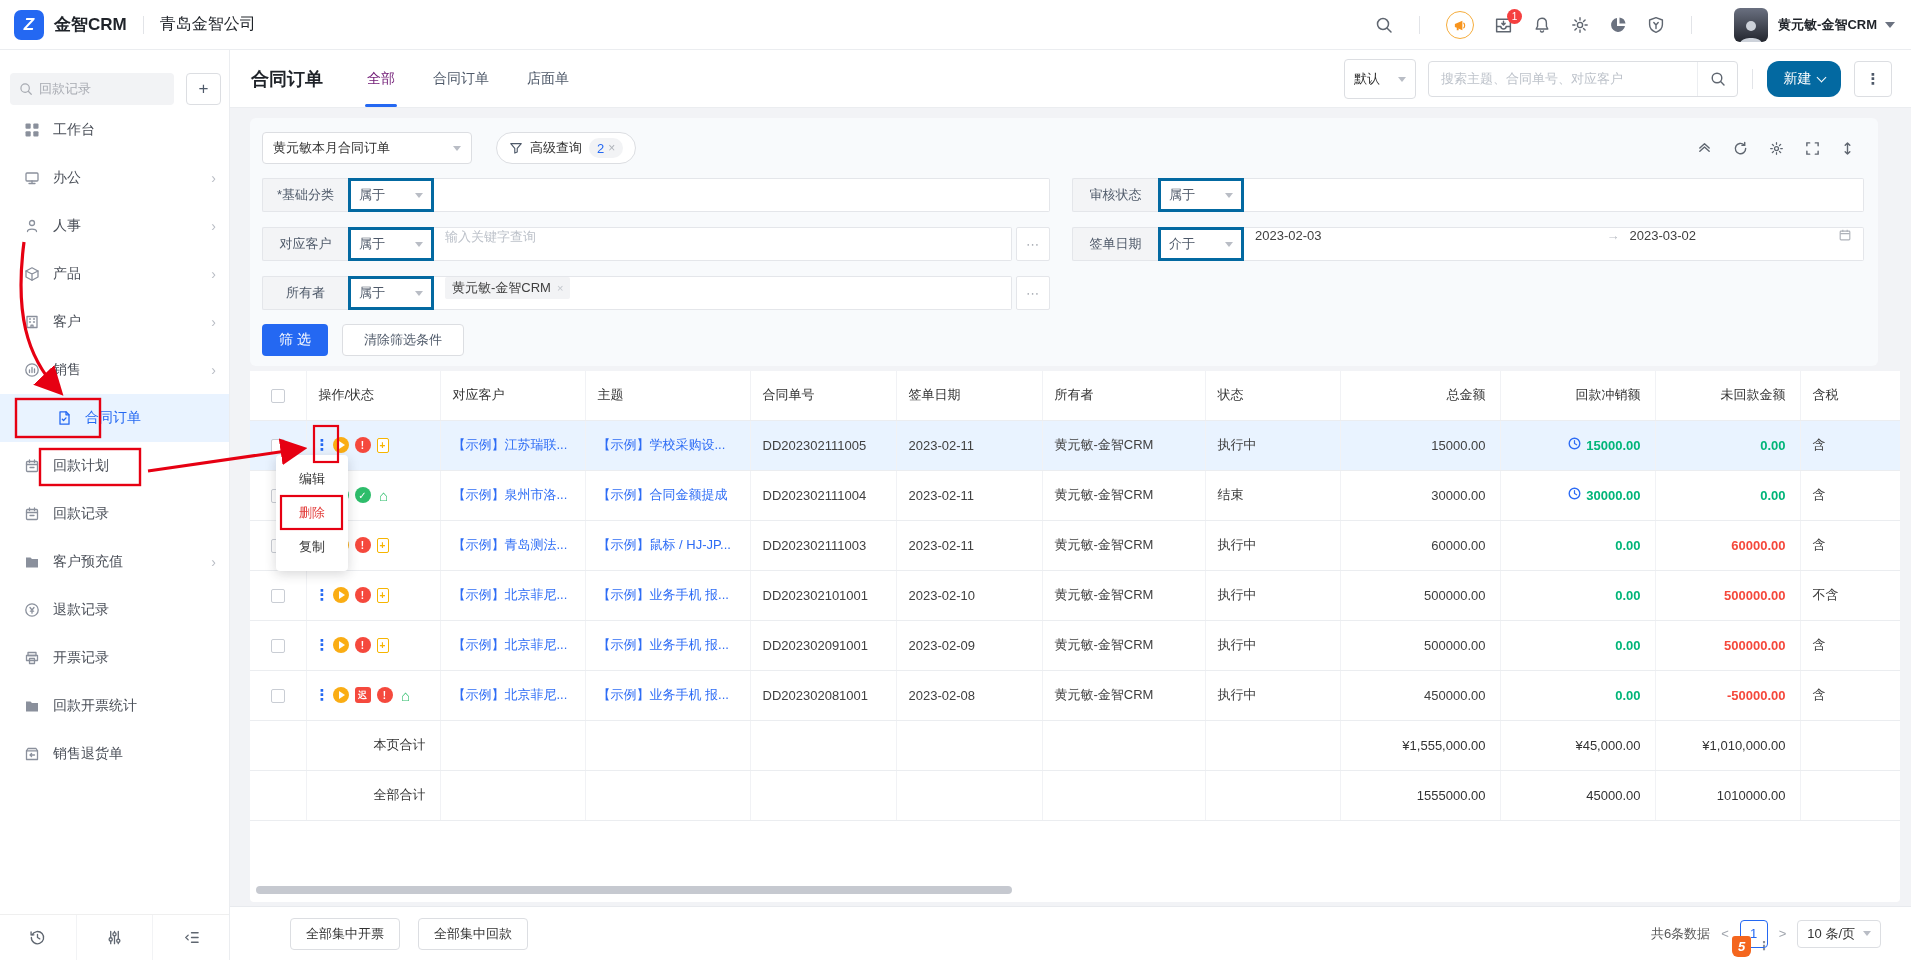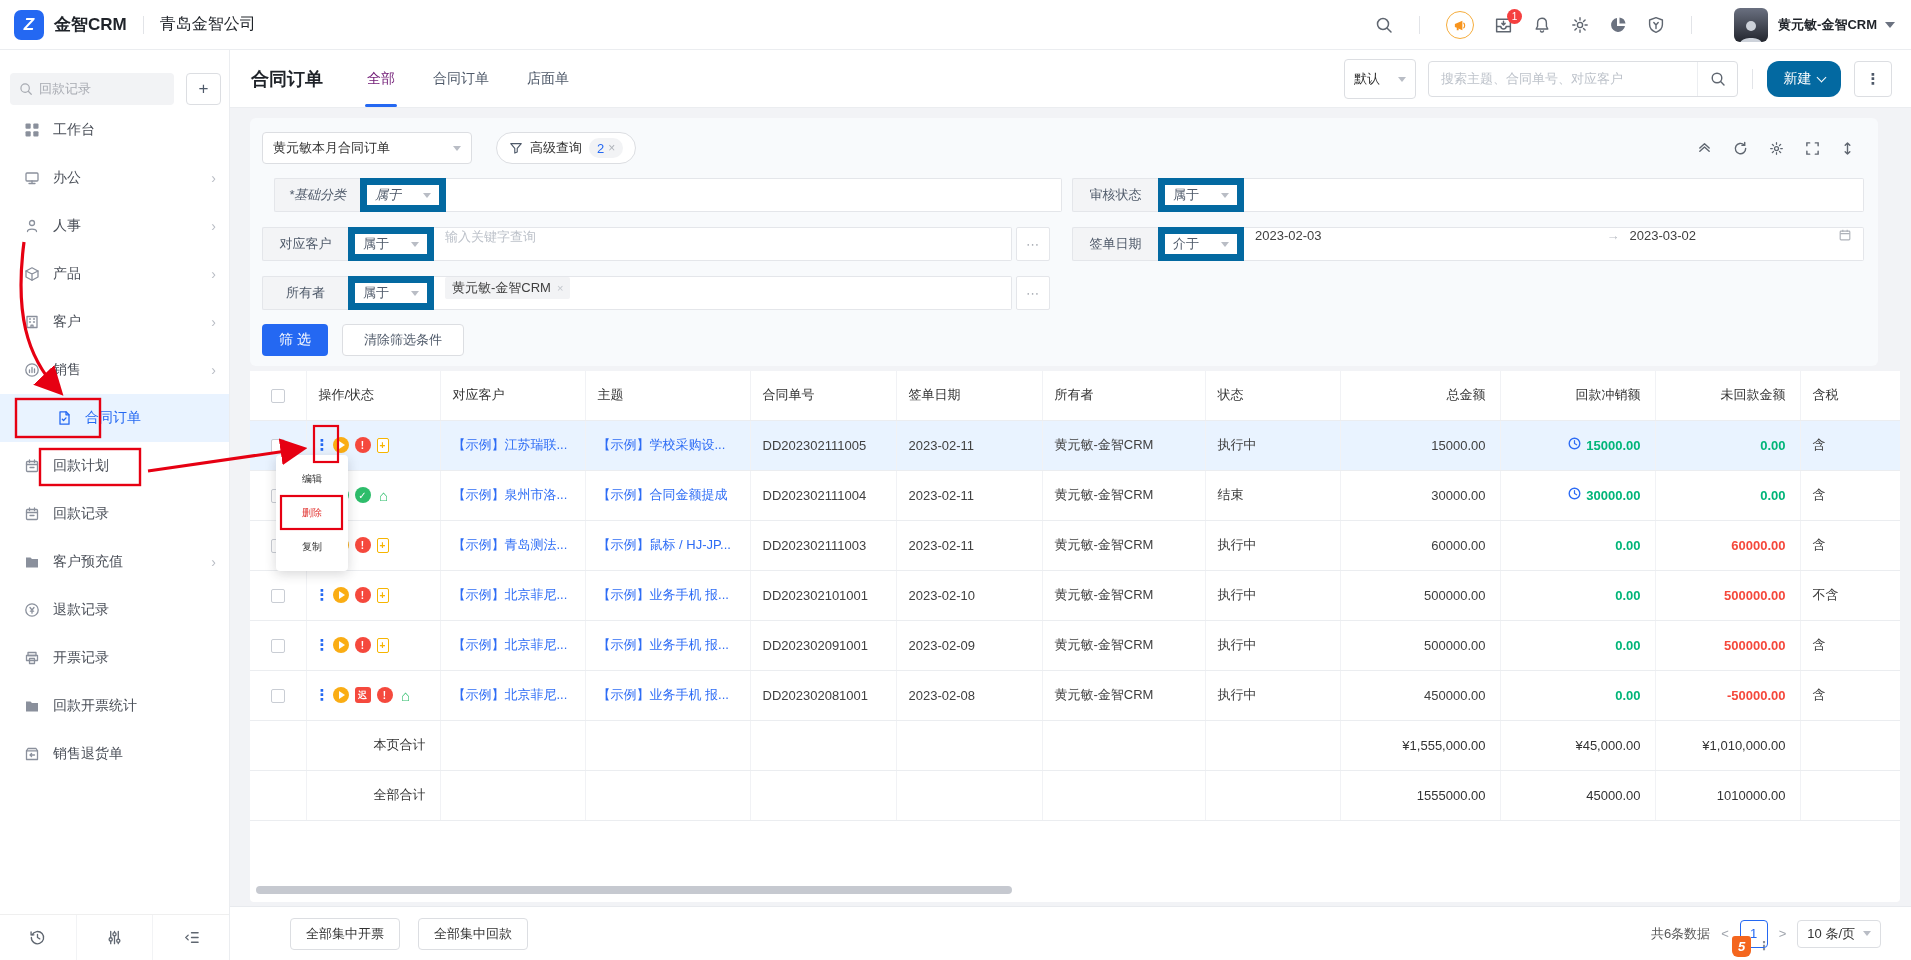--- a/index.html
+++ b/index.html
@@ -60,21 +60,21 @@
 .filter-panel{position:absolute;top:68px;left:20px;width:1628px;height:248px;background:#f8fafc;border-radius:6px}
 .saved-row{position:absolute;top:14px;left:12px;right:24px;height:32px;display:flex;align-items:center}
 .saved-select{width:210px;height:32px;border:1px solid #dcdee2;border-radius:4px;background:#fff;display:flex;align-items:center;justify-content:space-between;padding:0 10px;color:#333}
 .adv-btn{margin-left:24px;height:32px;border:1px solid #dcdee2;border-radius:16px;background:#fff;display:flex;align-items:center;padding:0 12px;color:#333;gap:7px}
 .adv-chip{background:#f2f3f5;border-radius:10px;height:20px;display:flex;align-items:center;padding:0 8px;gap:4px}
 .adv-count{color:#2468f2}
 .adv-x{color:#aeb2b9;font-size:12px}
 .panel-icons{margin-left:auto;display:flex;align-items:center;gap:21px;color:#5f6670}
 .f-row{position:absolute;display:flex;align-items:stretch;height:34px}
 .f-label{width:86px;background:#f3f4f6;border:1px solid #e4e6ea;border-right:none;display:flex;align-items:center;justify-content:center;color:#4e5969;border-radius:2px 0 0 2px}
-.f-op{width:86px;background:#fff;border:7px solid #0369a1;display:flex;align-items:center;justify-content:space-between;padding:0 8px;color:#4e5969}
+.f-op{width:86px;background:#fff;border:3px solid #0369a1;display:flex;align-items:center;justify-content:space-between;padding:0 8px;color:#4e5969}
 .f-input{background:#fff;border:1px solid #e4e6ea;border-left:none;display:flex;align-items:flex-start;padding:0 11px;color:#404040;border-radius:0 2px 2px 0}
 .f-input .phold{color:#bdc2ca}
 .f-more{width:34px;margin-left:4px;border:1px solid #e4e6ea;background:#fff;border-radius:2px;display:flex;align-items:center;justify-content:center;color:#aeb2b9;letter-spacing:1px}
 .f-tag{background:#f2f3f5;border-radius:2px;height:22px;display:flex;align-items:center;padding:0 7px;gap:6px}
 .f-tag .tx{color:#c2c6cc;font-size:11px}
 .d-arrow{color:#b9bdc5;margin:0 10px}
 .cal-ic{margin-left:auto;color:#aeb2b9;display:flex}
 .btn-filter{position:absolute;left:12px;top:206px;width:66px;height:32px;background:#2468f2;border-radius:4px;color:#fff;font-size:14px;display:flex;align-items:center;justify-content:center}
 .btn-clear{position:absolute;left:92px;top:206px;width:122px;height:32px;background:#fff;border:1px solid #dcdee2;border-radius:4px;color:#4e5969;display:flex;align-items:center;justify-content:center}
 
@@ -111,21 +111,21 @@
 .bottom-bar{position:absolute;left:0;right:0;top:856px;height:54px;background:#fff;border-top:1px solid #e8eaee;display:flex;align-items:center}
 .bb-btn{height:32px;border:1px solid #dcdee2;border-radius:4px;background:#fff;color:#333;display:flex;align-items:center;justify-content:center;padding:0 15px;margin-right:18px}
 .bb-right{margin-left:auto;margin-right:30px;display:flex;align-items:center;gap:11px}
 .bb-total{color:#595959}
 .pg-arrow{color:#a0a5ad;font-size:13px}
 .pg-num{width:28px;height:28px;border:1px solid #2468f2;border-radius:4px;color:#2468f2;display:flex;align-items:center;justify-content:center;background:#fff}
 .pg-size{height:28px;border:1px solid #dcdee2;border-radius:4px;background:#fff;display:flex;align-items:center;gap:8px;padding:0 9px;color:#333}
 
 
 .ctx-menu{position:absolute;left:276px;top:455px;width:72px;background:#fff;border-radius:4px;box-shadow:0 3px 12px rgba(31,35,41,.18);z-index:40;padding:7px 0}
-.ctx-item{height:34px;display:flex;align-items:center;justify-content:center;color:#333;font-size:10px}
+.ctx-item{height:34px;display:flex;align-items:center;justify-content:center;color:#333;font-size:13px}
 .ctx-item.danger{color:#e23c39}
 
 
 .anno{position:absolute;inset:0;z-index:60;pointer-events:none}
 
 
 .corner-badge{position:absolute;left:1732px;top:936px;z-index:30;display:flex;align-items:flex-start;gap:7px}
 .cb-tile{width:19px;height:21px;background:#f4661e;border-radius:3px 3px 6px 6px;color:#fff;font-weight:bold;font-size:13px;display:flex;align-items:center;justify-content:center;font-style:italic}
 .cb-dots{color:#8a909c;font-size:12px;font-weight:bold;margin-top:3px}
 svg{display:block}
@@ -440,21 +440,21 @@
               </svg>
             </span>
           <span>
               <svg width="13" height="15" viewBox="0 0 14 16" fill="none" stroke="currentColor" stroke-width="1.5" stroke-linecap="round" stroke-linejoin="round">
                 <path d="M7 2v12M4.5 4.5 7 2l2.5 2.5M4.5 11.5 7 14l2.5-2.5"></path>
               </svg>
             </span>
         </div>
       </div>
       <div id="filter-rows">
-          <div class="f-row" style="left: 24px; top: 60px; font-style: italic;">
+          <div class="f-row" style="left: 12px; top: 60px;">
             <div class="f-label">*基础分类</div>
             <div class="f-op">
               <span>属于</span>
               <span class="sm-caret"></span>
             </div>
             <div class="f-input" style="width: 616px;"></div>
           </div>
           <div class="f-row" style="left: 12px; top: 109px;">
             <div class="f-label">对应客户</div>
             <div class="f-op">

